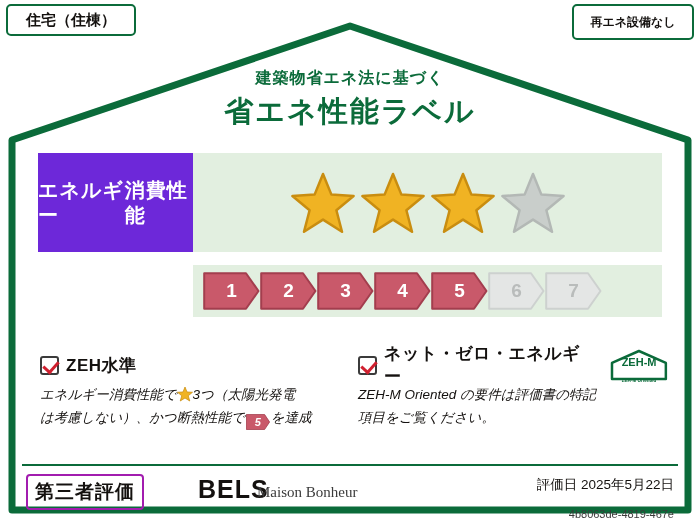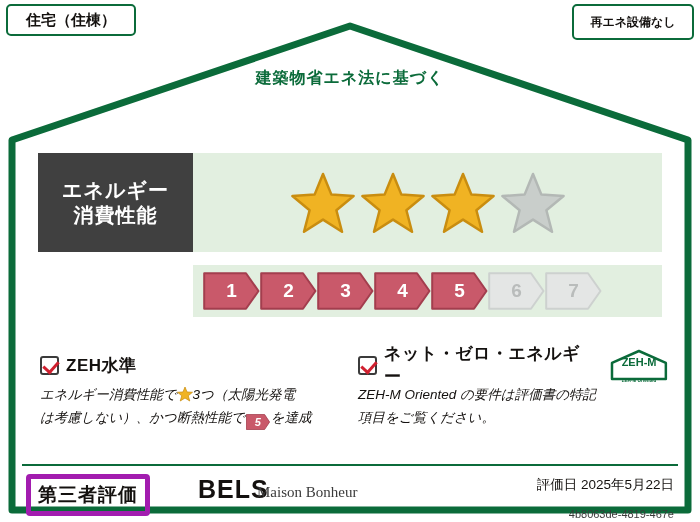--- a/index.html
+++ b/index.html
@@ -88,25 +88,25 @@
     text-align: center;
     font-size: 29px;
     font-weight: bold;
     color: #0b6b3a;
     letter-spacing: 2px;
   }
 
   
   .row-label {
     position: absolute;
-    background: #404040;
+    background: #6d28d9;
     color: #ffffff;
     font-weight: bold;
     display: flex;
-    flex-direction: column;
+    flex-direction: row;
     align-items: center;
     justify-content: center;
     box-sizing: border-box;
     line-height: 1.25;
     letter-spacing: 1px;
   }
   #energy-label {
     left: 30px;
     top: 131px;
     width: 155px;
@@ -295,21 +295,21 @@
     left: 0;
     top: -4px;
     width: 656px;
     height: 2px;
     background: #0b6b3a;
   }
   #third-party {
     position: absolute;
     left: 4px;
     top: 6px;
-    border: 5px solid #a21caf;
+    border: 2px solid #a21caf;
     color: #14110f;
     font-size: 19px;
     font-weight: bold;
     padding: 3px 7px;
     border-radius: 4px;
     letter-spacing: 1px;
   }
   #bels {
     position: absolute;
     left: 176px;
@@ -352,20 +352,21 @@
   <div id="tag-left" class="corner-tag">住宅（住棟）</div>
   <div id="tag-right" class="corner-tag">再エネ設備なし</div>
 
   <div id="house">
     <svg id="house-bg" viewBox="0 0 684 492">
       <path d="M4 118 L342 4 L680 118 L680 488 L4 488 Z" fill="#ffffff" stroke="#0b6b3a" stroke-width="7" stroke-linejoin="round"></path>
     </svg>
 
     <div id="house-inner">
       <div id="title-small">建築物省エネ法に基づく</div>
+      <div id="title-main">省エネ性能ラベル</div>
 
       <div id="energy-label" class="row-label">
         <span>エネルギー</span>
         <span>消費性能</span>
       </div>
       <div id="energy-panel">
 
       <svg viewBox="0 0 64 64" class="star">
             <path d="M32 3 L40.4 23.6 L62.6 25 L45.4 39.2 L51 60.8 L32 48.6 L13 60.8 L18.6 39.2 L1.4 25 L23.6 23.6 Z" fill="#f0b323" stroke="#c98d10" stroke-width="2.5" stroke-linejoin="round"></path>
           </svg>

